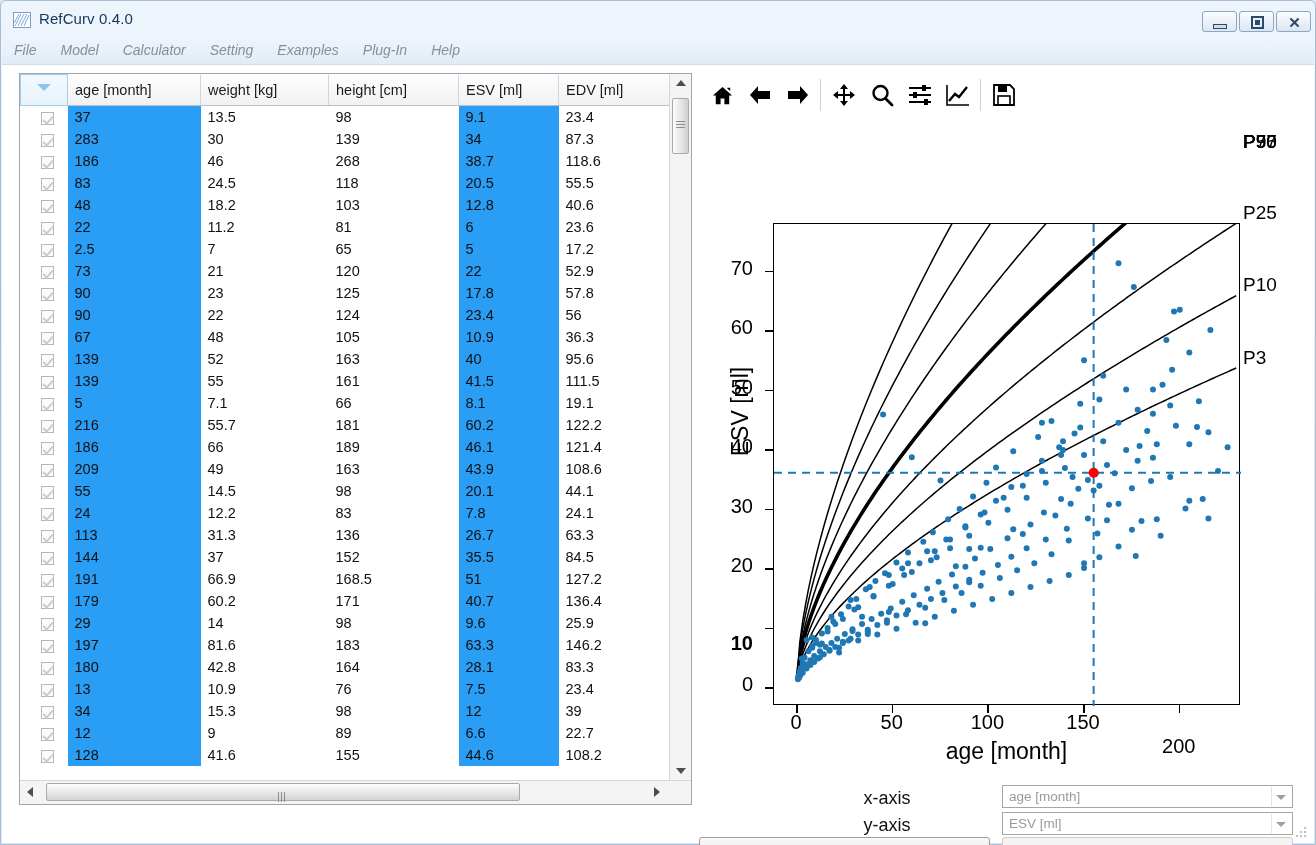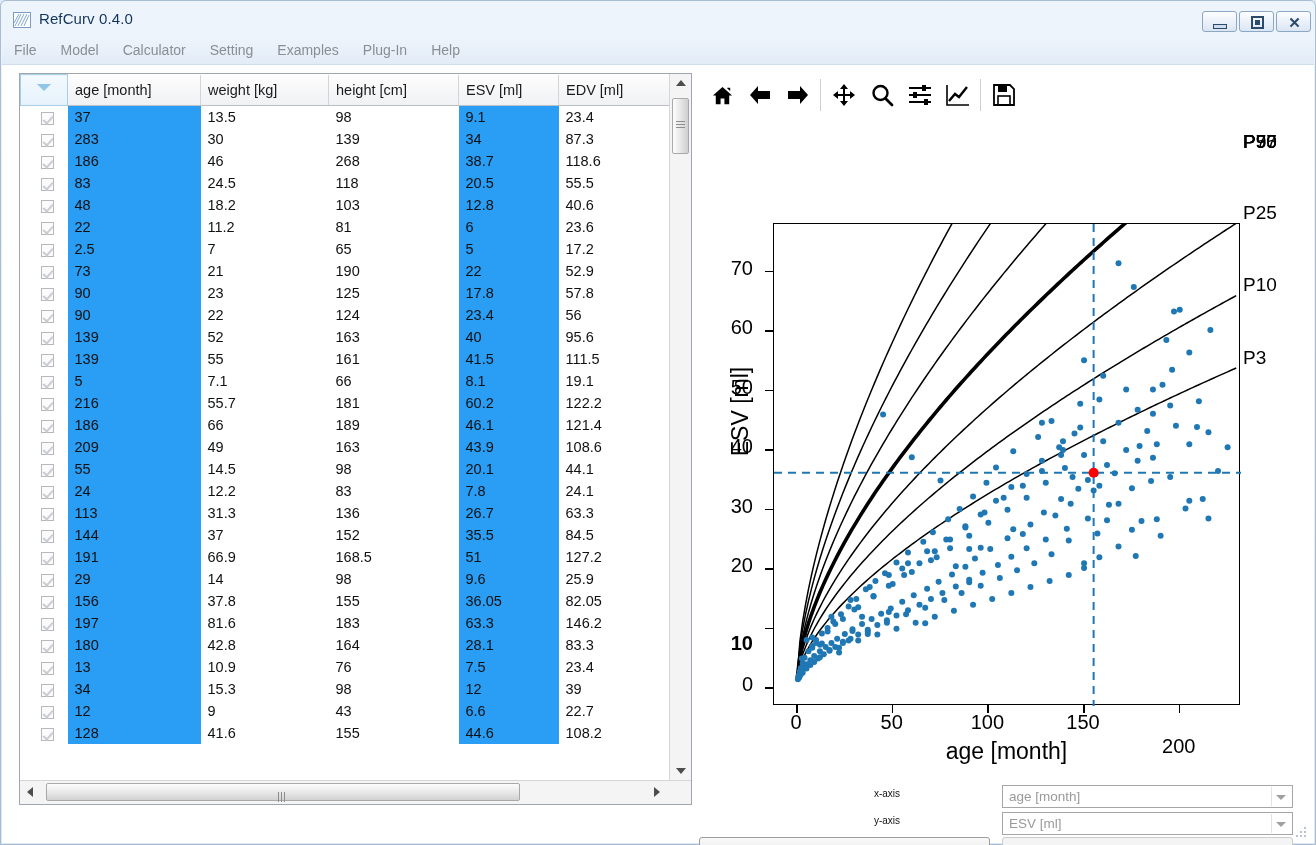--- a/index.html
+++ b/index.html
@@ -46,20 +46,21 @@
      border:2px solid #2b4a6b;box-sizing:border-box;}
   #btn-max .g:after{content:"";position:absolute;left:2px;top:2px;right:2px;bottom:2px;background:#2b4a6b;}
   #btn-close .g{position:absolute;left:9px;top:3px;width:17px;height:15px;
      color:#2b4a6b;font-size:15px;line-height:15px;text-align:center;font-weight:bold;}
 
   
   #menubar{
     position:absolute;left:1px;top:36px;right:1px;height:27px;
     background:linear-gradient(#eef4fb,#e2ecf7);
     border-bottom:1px solid #cfdcea;
+    font-style:italic;
   }
   .menu-item{
     float:left;padding:5px 12px;font-size:14px;color:#8a8f96;cursor:default;
   }
 
   
   #content{
     position:absolute;left:1px;top:64px;right:1px;bottom:1px;
     background:#ffffff;
   }
@@ -186,21 +187,21 @@
     position:absolute;left:71px;top:625px;width:467px;text-align:center;
     font-size:23px;color:#000;
   }
   .plbl{position:absolute;font-size:19px;color:#000;}
 
   
   #axis-controls{position:absolute;left:0;top:712px;width:605px;height:80px;}
   .ax-row{position:absolute;left:0;width:605px;height:24px;}
   .ax-label{
     position:absolute;left:128px;top:3px;width:120px;text-align:center;
-    font-size:10px;color:#111;
+    font-size:18px;color:#111;
   }
   .ax-combo{
     position:absolute;left:303px;top:0;width:291px;height:23px;
     border:1px solid #a6a6a6;background:#fff;box-sizing:border-box;
   }
   .ax-combo .val{
     position:absolute;left:6px;top:3px;font-size:13.5px;color:#9a9a9a;
   }
   .ax-combo .arrow{
     position:absolute;right:1px;top:1px;width:19px;height:19px;
@@ -345,21 +346,21 @@
                 <td class="sel">2.5</td>
                 <td>7</td>
                 <td>65</td>
                 <td class="sel">5</td>
                 <td>17.2</td>
               </tr>
               <tr>
                 <td class="c-chk"><span class="cbx"></span></td>
                 <td class="sel">73</td>
                 <td>21</td>
-                <td>190</td>
+                <td>120</td>
                 <td class="sel">22</td>
                 <td>52.9</td>
               </tr>
               <tr>
                 <td class="c-chk"><span class="cbx"></span></td>
                 <td class="sel">90</td>
                 <td>23</td>
                 <td>125</td>
                 <td class="sel">17.8</td>
                 <td>57.8</td>
@@ -367,20 +368,28 @@
               <tr>
                 <td class="c-chk"><span class="cbx"></span></td>
                 <td class="sel">90</td>
                 <td>22</td>
                 <td>124</td>
                 <td class="sel">23.4</td>
                 <td>56</td>
               </tr>
               <tr>
                 <td class="c-chk"><span class="cbx"></span></td>
+                <td class="sel">67</td>
+                <td>48</td>
+                <td>105</td>
+                <td class="sel">10.9</td>
+                <td>36.3</td>
+              </tr>
+              <tr>
+                <td class="c-chk"><span class="cbx"></span></td>
                 <td class="sel">139</td>
                 <td>52</td>
                 <td>163</td>
                 <td class="sel">40</td>
                 <td>95.6</td>
               </tr>
               <tr>
                 <td class="c-chk"><span class="cbx"></span></td>
                 <td class="sel">139</td>
                 <td>55</td>
@@ -455,36 +464,36 @@
               <tr>
                 <td class="c-chk"><span class="cbx"></span></td>
                 <td class="sel">191</td>
                 <td>66.9</td>
                 <td>168.5</td>
                 <td class="sel">51</td>
                 <td>127.2</td>
               </tr>
               <tr>
                 <td class="c-chk"><span class="cbx"></span></td>
+                <td class="sel">179</td>
+                <td>60.2</td>
+                <td>171</td>
+                <td class="sel">40.7</td>
+                <td>136.4</td>
+              </tr>
+              <tr>
+                <td class="c-chk"><span class="cbx"></span></td>
                 <td class="sel">29</td>
                 <td>14</td>
                 <td>98</td>
                 <td class="sel">9.6</td>
                 <td>25.9</td>
               </tr>
               <tr>
                 <td class="c-chk"><span class="cbx"></span></td>
-                <td class="sel">156</td>
-                <td>37.8</td>
-                <td>155</td>
-                <td class="sel">36.05</td>
-                <td>82.05</td>
-              </tr>
-              <tr>
-                <td class="c-chk"><span class="cbx"></span></td>
                 <td class="sel">197</td>
                 <td>81.6</td>
                 <td>183</td>
                 <td class="sel">63.3</td>
                 <td>146.2</td>
               </tr>
               <tr>
                 <td class="c-chk"><span class="cbx"></span></td>
                 <td class="sel">180</td>
                 <td>42.8</td>
@@ -505,21 +514,21 @@
                 <td class="sel">34</td>
                 <td>15.3</td>
                 <td>98</td>
                 <td class="sel">12</td>
                 <td>39</td>
               </tr>
               <tr>
                 <td class="c-chk"><span class="cbx"></span></td>
                 <td class="sel">12</td>
                 <td>9</td>
-                <td>43</td>
+                <td>89</td>
                 <td class="sel">6.6</td>
                 <td>22.7</td>
               </tr>
               <tr>
                 <td class="c-chk"><span class="cbx"></span></td>
                 <td class="sel">128</td>
                 <td>41.6</td>
                 <td>155</td>
                 <td class="sel">44.6</td>
                 <td>108.2</td>

